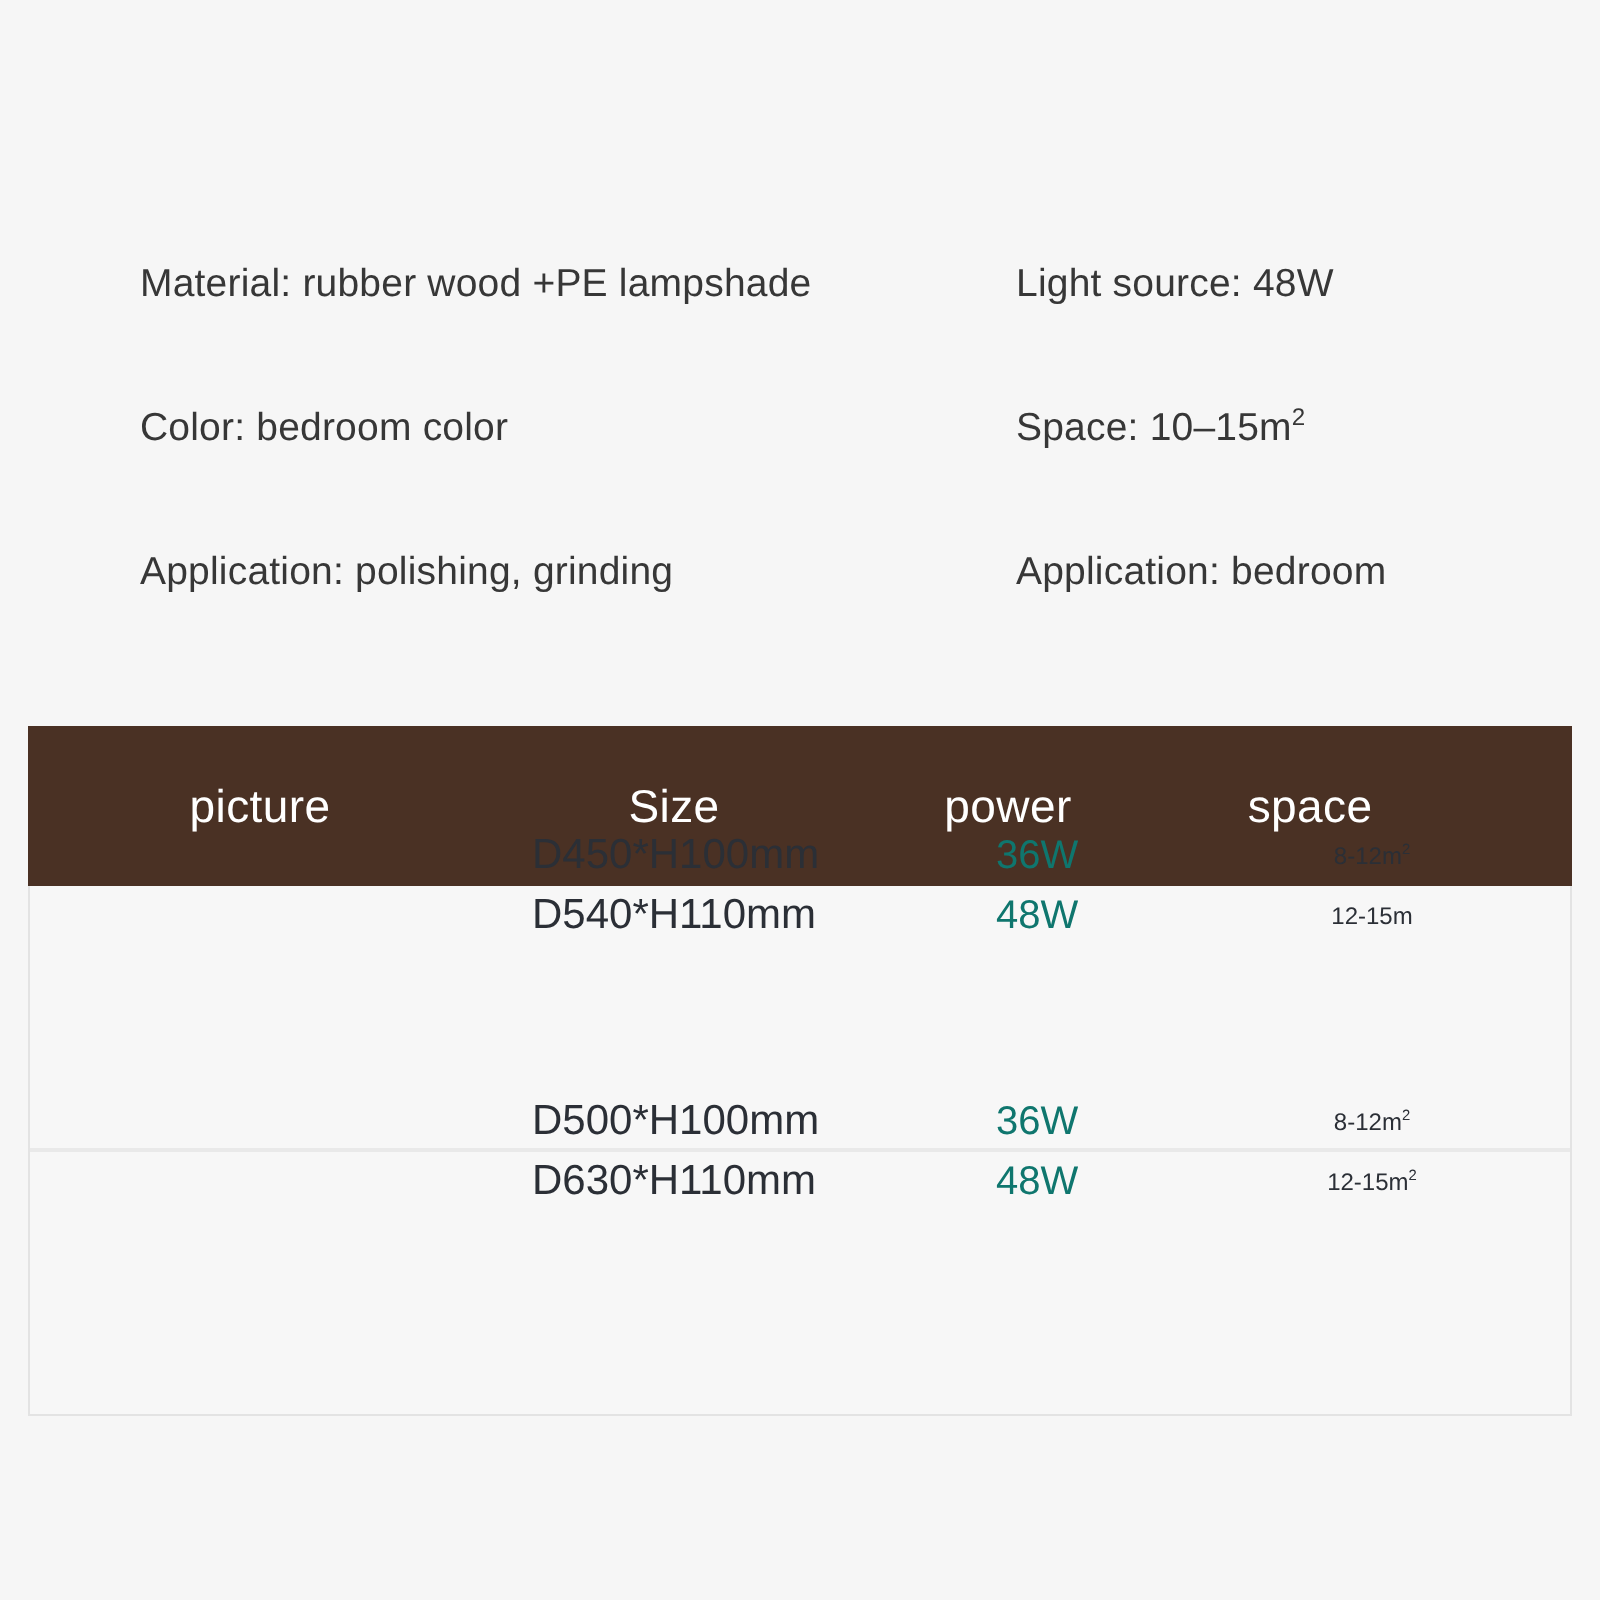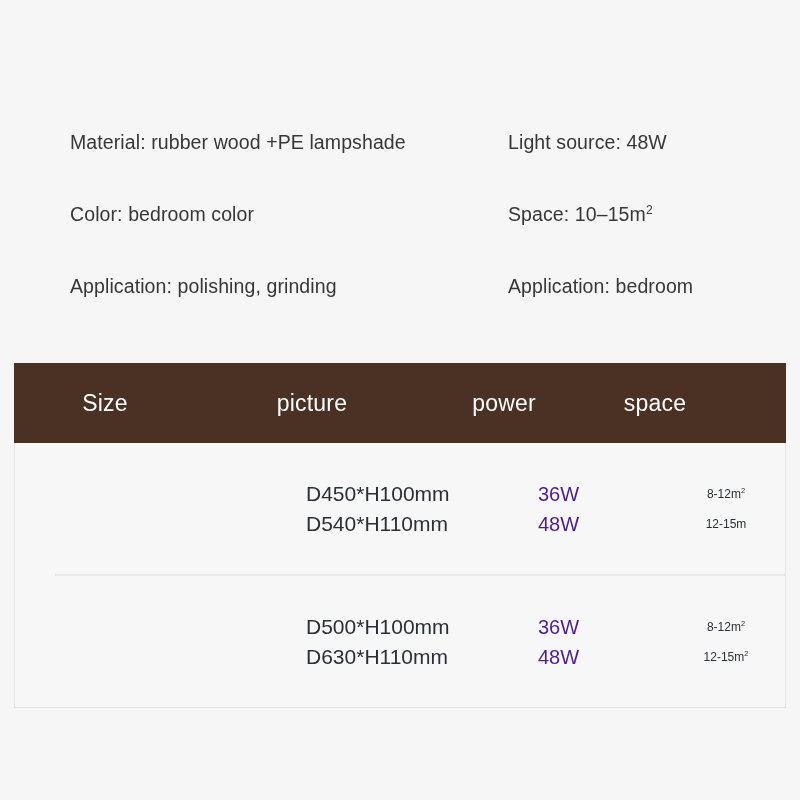--- a/index.html
+++ b/index.html
@@ -74,24 +74,23 @@
     text-align: center;
     letter-spacing: 0.2px;
   }
   .th-picture { width: 232px; }
   .th-size    { width: 182px; }
   .th-power   { width: 152px; }
   .th-space   { width: 150px; }
 
   .table-row {
     display: flex;
-    align-items: center;
+    align-items: flex-start;
     height: 131px;
     background: #f7f7f7;
-    margin-left: 40px;
   }
   .table-row + .table-row {
     border-top: 2px solid #e9e9e9;
   }
 
   .cell-picture {
     width: 164px;
     flex: 0 0 164px;
     border-right: 1px solid #d8d8d8;
     position: relative;
@@ -110,21 +109,21 @@
     left: 86px;
     font-size: 21px;
     color: #2b2f36;
     line-height: 30px;
     white-space: nowrap;
   }
   .col-power {
     position: absolute;
     left: 318px;
     font-size: 20px;
-    color: #4c1d95;
+    color: #0f766e;
     line-height: 30px;
     text-align: left;
     white-space: nowrap;
   }
   .col-space {
     position: absolute;
     left: 446px;
     width: 120px;
     font-size: 12px;
     color: #2b2f36;
@@ -159,22 +158,22 @@
   <div class="spec-row r2">
     <div class="spec-cell left">Application: polishing, grinding</div>
     <div class="spec-cell right"><span>Application: bedroom</span></div>
   </div>
 
 </div>
 
 <div class="spec-table">
 
   <div class="table-header">
+    <div class="th th-picture">picture</div>
     <div class="th th-size">Size</div>
-    <div class="th th-picture">picture</div>
     <div class="th th-power">power</div>
     <div class="th th-space">space</div>
   </div>
 
   <div class="table-row">
     <div class="cell-picture">
       <div class="lamp-thumb">
         <svg viewBox="0 0 164 131" preserveAspectRatio="xMidYMid slice" aria-hidden="true">
           <defs>
             <radialGradient id="g1shade" cx="45%" cy="42%" r="68%">

